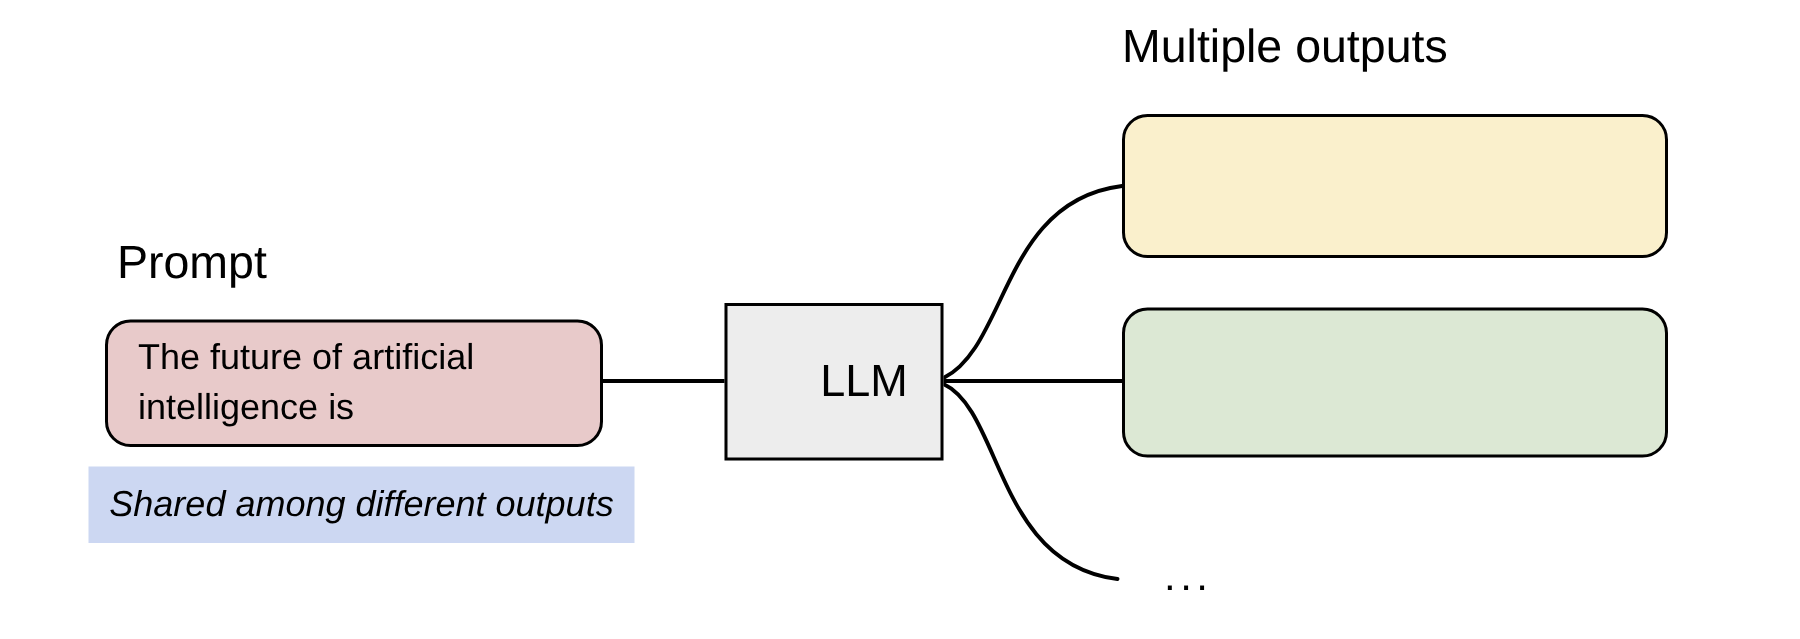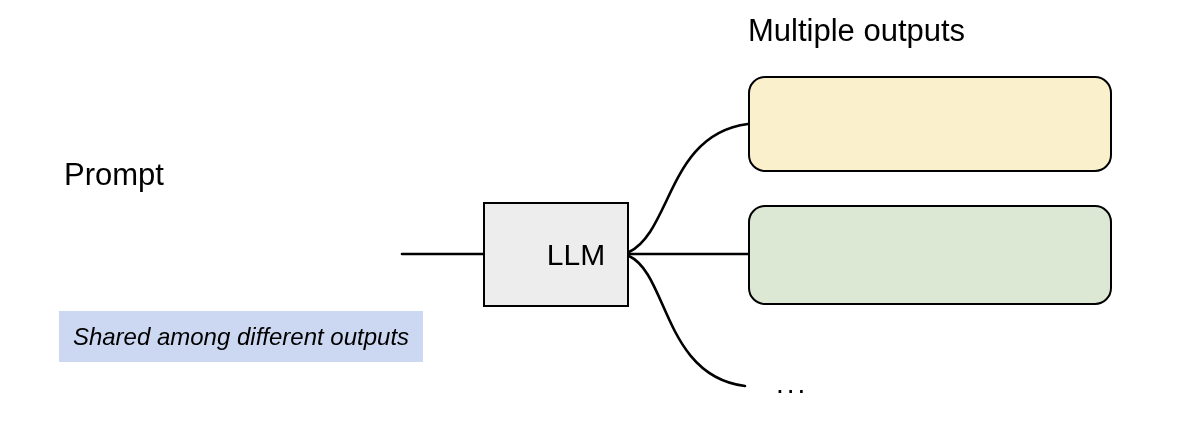--- a/index.html
+++ b/index.html
@@ -26,21 +26,21 @@
     stroke: #000000;
     stroke-width: 2.6;
     stroke-linecap: round;
   }
   .title-label {
     position: absolute;
     font-size: 31px;
     line-height: 1.1;
     white-space: nowrap;
   }
-  .prompt-title { left: 64px; top: 158px; width: 332px; }
+  .prompt-title { left: 78px; top: 158px; width: 332px; }
   .outputs-title { left: 748px; top: 14px; width: 364px; }
   .node {
     position: absolute;
     border: 2.5px solid #000000;
   }
   .rounded { border-radius: 17px; }
   .prompt-box {
     left: 70px; top: 213px;
     width: 332px; height: 85px;
     display: flex; align-items: center;
@@ -79,20 +79,23 @@
 
   <svg class="connector-layer" viewBox="0 0 1200 426" xmlns="http://www.w3.org/2000/svg">
     <path d="M 402 254 L 483 254"></path>
     <path d="M 629 252 C 672 231, 668 134, 748 124"></path>
     <path d="M 629 254 L 748 254"></path>
     <path d="M 629 256 C 668 274, 664 376, 745 386"></path>
   </svg>
 
   <div class="title-label prompt-title">Prompt</div>
 
+  <div class="node rounded prompt-box" style="background-color: rgb(232, 202, 202);">
+    <span>The future of artificial intelligence is</span>
+  </div>
 
   <div class="note-highlight" style="background-color: rgb(204, 215, 242);">
     <span>Shared among different outputs</span>
   </div>
 
   <div class="node llm-box" style="background-color: rgb(237, 237, 237); padding-left: 40px;">
     <span>LLM</span>
   </div>
 
   <div class="title-label outputs-title">Multiple outputs</div>

